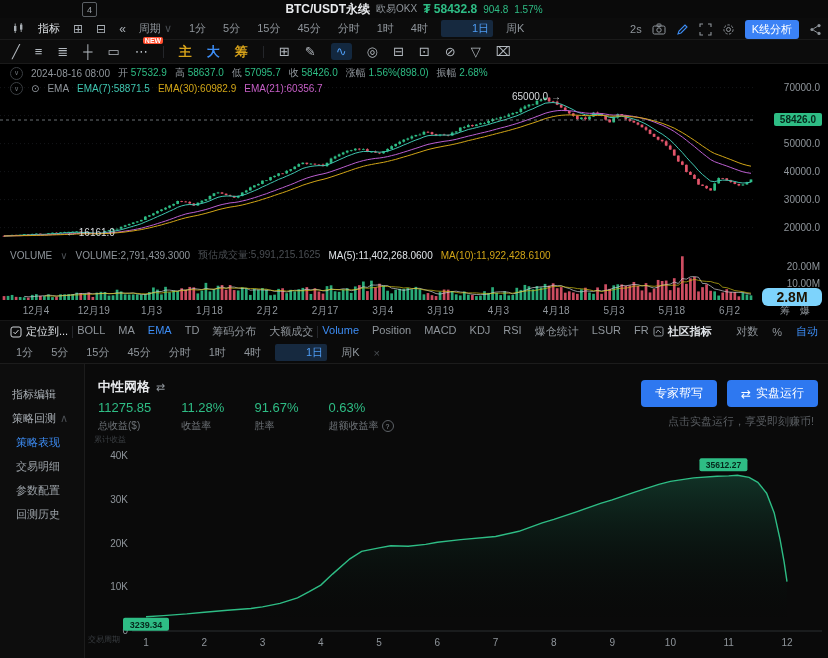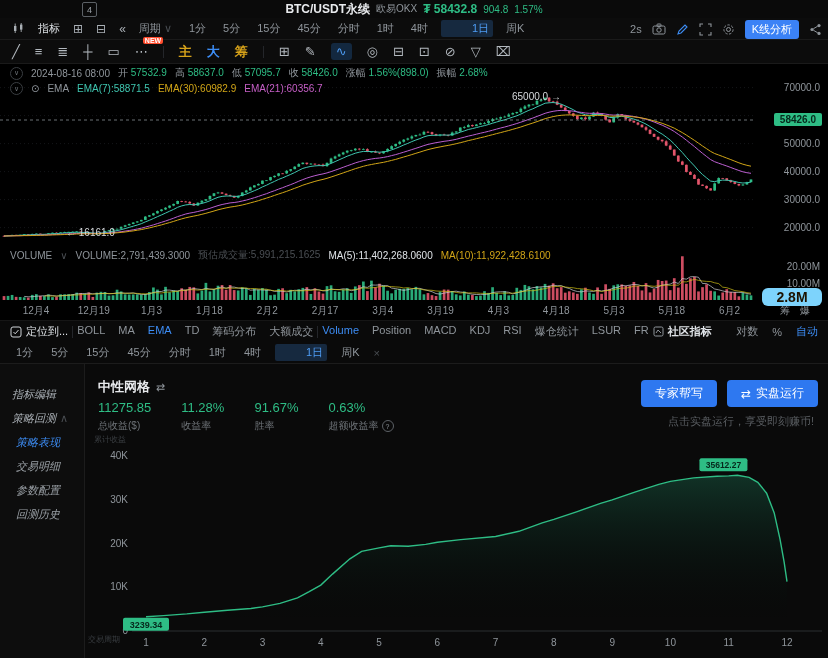--- a/index.html
+++ b/index.html
@@ -58,21 +58,21 @@
   #indicator-bar .item{cursor:pointer;}
   #indicator-bar .item.act{color:#3d8df5;}
   #ind-right{position:absolute;right:10px;display:flex;gap:14px;align-items:center;}
   #ind-right .item.act{color:#3d8df5;}
   #community{color:#dfe3e7;font-weight:bold;cursor:pointer;}
   #tf-bar{position:absolute;left:0;top:342px;width:828px;height:22px;background:#0a0a0a;
           border-bottom:1px solid #1c1c1c;display:flex;align-items:center;gap:10px;padding-left:12px;box-sizing:border-box;}
 
   
   #bottom{position:absolute;left:0;top:364px;width:828px;height:294px;background:#0a0a0a;}
-  #side{position:absolute;left:0;top:0;width:85px;height:294px;background:#0d0d0d;border-right:1px solid #1c1c1c;box-sizing:border-box;padding-top:18px;font-style:italic;}
+  #side{position:absolute;left:0;top:0;width:85px;height:294px;background:#0d0d0d;border-right:1px solid #1c1c1c;box-sizing:border-box;padding-top:18px;}
   .side-item{height:24px;display:flex;align-items:center;padding-left:12px;cursor:pointer;color:#aab0b6;font-size:11px;gap:4px;}
   .side-item.sub{padding-left:16px;color:#9aa0a6;}
   .side-item.act{color:#3d8df5;}
   #bt-main{position:absolute;left:86px;top:0;width:742px;height:294px;}
   #strat-name{position:absolute;left:12px;top:14px;color:#e8eaed;font-weight:bold;font-size:13px;display:flex;gap:6px;align-items:center;font-family:Liberation Serif, serif;}
   #strat-name .swap{color:#8f959b;font-weight:normal;font-size:11px;cursor:pointer;}
   #stats-row{position:absolute;left:12px;top:36px;display:flex;gap:30px;}
   .stat .v{color:#2ebd85;font-size:13px;}
   .stat .l{color:#6d7277;font-size:10px;margin-top:4px;display:flex;align-items:center;gap:3px;}
   .help{display:inline-flex;width:10px;height:10px;border:1px solid #5c6166;border-radius:50%;font-size:7px;

